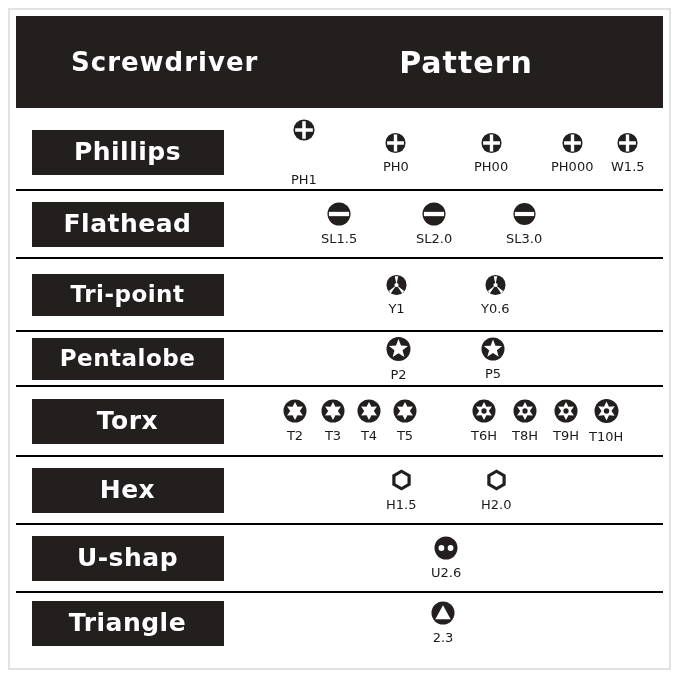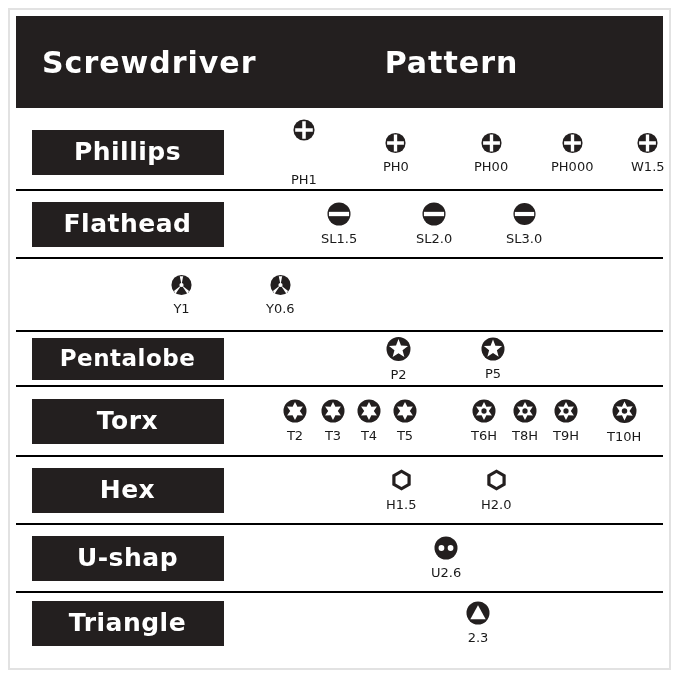--- a/index.html
+++ b/index.html
@@ -41,23 +41,24 @@
     display: flex;
     align-items: center;
   }
   .header-cell {
     color: #ffffff;
     font-weight: bold;
     letter-spacing: 1px;
   }
   .header-left {
     width: 240px;
-    font-size: 30px;
+    font-size: 26px;
     padding-left: 26px;
     box-sizing: border-box;
+    margin-left: 29px;
   }
   .header-right {
     flex: 1;
     font-size: 30px;
     text-align: center;
     padding-right: 16px;
     box-sizing: border-box;
   }
   
   .rows {
@@ -167,21 +168,21 @@
             </div>
             <div class="bit" style="position: absolute; left: 320px; top: 50%; transform: translateY(-50%);">
               <span class="glyph">
                 <svg width="21" height="21" viewBox="0 0 100 100">
                   <circle cx="50" cy="50" r="48" fill="#231f1f"></circle>
                   <path d="M42 10 h16 v32 h32 v16 h-32 v32 h-16 v-32 h-32 v-16 h32 z" fill="#fff"></path>
                 </svg>
               </span>
               <span class="cap">PH000</span>
             </div>
-            <div class="bit" style="position: absolute; left: 400px; top: 50%; transform: translateY(-50%);">
+            <div class="bit" style="position: absolute; left: 380px; top: 50%; transform: translateY(-50%);">
               <span class="glyph">
                 <svg width="21" height="21" viewBox="0 0 100 100">
                   <circle cx="50" cy="50" r="48" fill="#231f1f"></circle>
                   <path d="M42 10 h16 v32 h32 v16 h-32 v32 h-16 v-32 h-32 v-16 h32 z" fill="#fff"></path>
                 </svg>
               </span>
               <span class="cap">W1.5</span>
             </div>
           </div>
         </div>
@@ -213,20 +214,23 @@
                 <svg width="23" height="23" viewBox="0 0 100 100">
                   <circle cx="50" cy="50" r="48" fill="#231f1f"></circle>
                   <rect x="8" y="41" width="84" height="18" fill="#fff"></rect>
                 </svg>
               </span>
               <span class="cap">SL3.0</span>
             </div>
           </div>
         </div>
         <div class="row" style="height: 73px;">
+          <div class="label-cell">
+            <div class="label-box" style="font-size: 23px;">Tri-point</div>
+          </div>
           <div class="bits-cell" style="position: relative;">
             <div class="bit" style="position: absolute; left: 155px; top: 50%; transform: translateY(-50%);">
               <span class="glyph">
                 <svg width="21" height="21" viewBox="0 0 100 100">
                   <circle cx="50" cy="50" r="48" fill="#231f1f"></circle>
                   <g fill="#fff">
                     <path d="M50 50 L42 8 h16 z"></path>
                     <path d="M50 50 L14 78 l8 14 z"></path>
                     <path d="M50 50 L86 78 l-8 14 z"></path>
                     <circle cx="50" cy="50" r="10"></circle>
@@ -340,21 +344,21 @@
             <div class="bit" style="position: absolute; left: 322px; top: 50%; transform: translateY(-50%);">
               <span class="glyph">
                 <svg width="24" height="24" viewBox="0 0 100 100">
                   <circle cx="50" cy="50" r="48" fill="#231f1f"></circle>
                   <polygon points="50.00,12.00 60.00,32.68 82.91,31.00 70.00,50.00 82.91,69.00 60.00,67.32 50.00,88.00 40.00,67.32 17.09,69.00 30.00,50.00 17.09,31.00 40.00,32.68" fill="#fff"></polygon>
                   <circle cx="50" cy="50" r="11" fill="#231f1f"></circle>
                 </svg>
               </span>
               <span class="cap">T9H</span>
             </div>
-            <div class="bit" style="position: absolute; left: 376px; top: 50%; transform: translateY(-50%);">
+            <div class="bit" style="position: absolute; left: 358px; top: 50%; transform: translateY(-50%);">
               <span class="glyph">
                 <svg width="25" height="25" viewBox="0 0 100 100">
                   <circle cx="50" cy="50" r="48" fill="#231f1f"></circle>
                   <polygon points="50.00,12.00 60.00,32.68 82.91,31.00 70.00,50.00 82.91,69.00 60.00,67.32 50.00,88.00 40.00,67.32 17.09,69.00 30.00,50.00 17.09,31.00 40.00,32.68" fill="#fff"></polygon>
                   <circle cx="50" cy="50" r="11" fill="#231f1f"></circle>
                 </svg>
               </span>
               <span class="cap">T10H</span>
             </div>
           </div>
@@ -399,21 +403,21 @@
               </span>
               <span class="cap">U2.6</span>
             </div>
           </div>
         </div>
         <div class="row" style="height: 62px;">
           <div class="label-cell">
             <div class="label-box">Triangle</div>
           </div>
           <div class="bits-cell" style="position: relative;">
-            <div class="bit" style="position: absolute; left: 200px; top: 50%; transform: translateY(-50%); margin-left: 35px;">
+            <div class="bit" style="position: absolute; left: 200px; top: 50%; transform: translateY(-50%);">
               <span class="glyph">
                 <svg width="24" height="24" viewBox="0 0 100 100">
                   <circle cx="50" cy="50" r="48" fill="#231f1f"></circle>
                   <polygon points="50,18 82,76 18,76" fill="#fff"></polygon>
                 </svg>
               </span>
               <span class="cap">2.3</span>
             </div>
           </div>
         </div>

